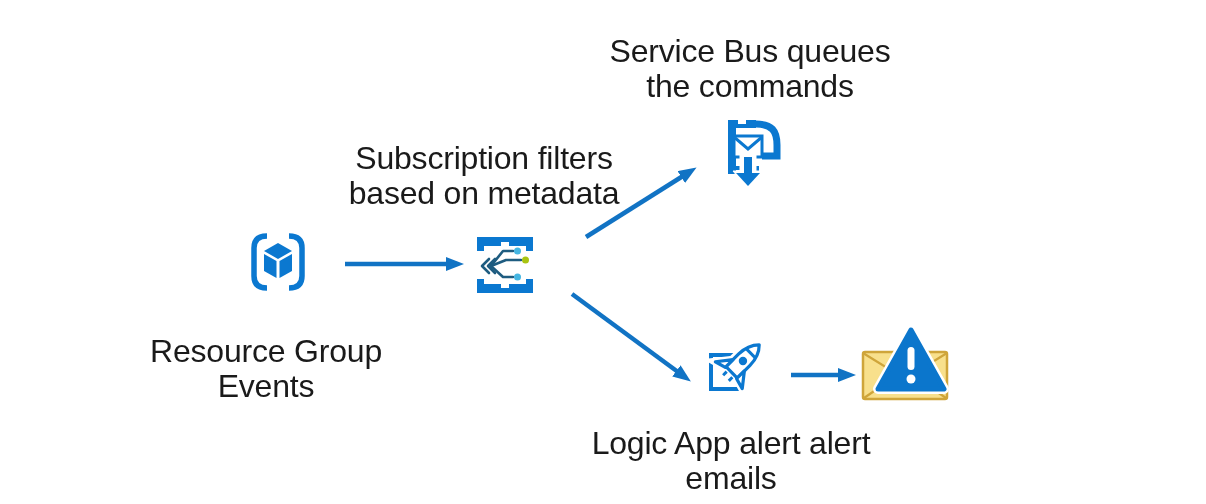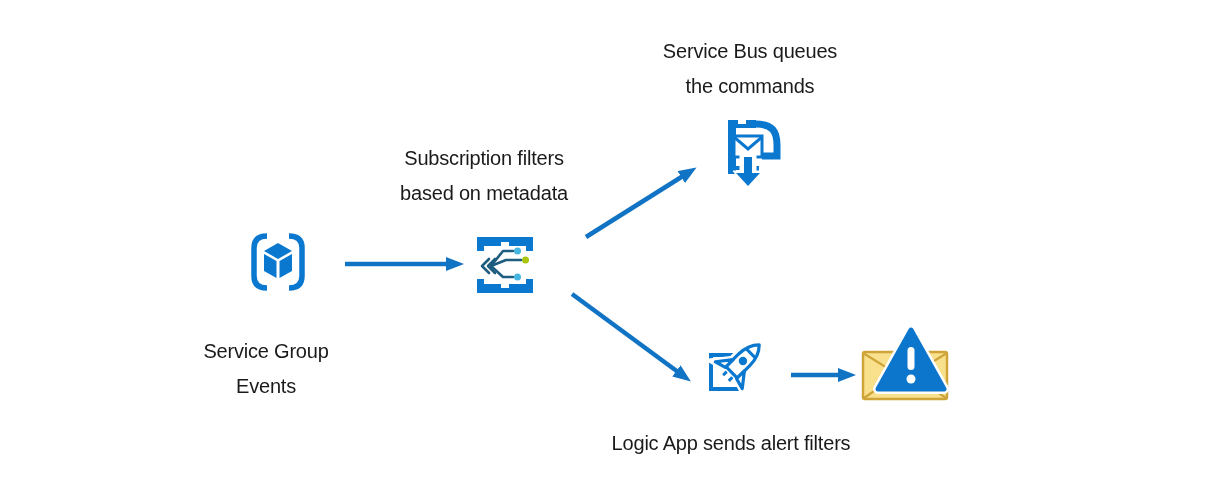--- a/index.html
+++ b/index.html
@@ -2,21 +2,21 @@
 <html style="--background: #ffffff; --icon-blue: #0b78d0; --arrow-blue: #1173c4; --branch-dark: #1e5c80; --dot-cyan: #45b6e2; --dot-green: #a9c411; --envelope-fill: #f8e08c; --envelope-stroke: #cfa53a; --alert-blue: #0b76cc; --text: #1a1a1a;"><head>
 <meta charset="utf-8">
 <style>
   html,body{margin:0;padding:0;}
   body{background:#fff;font-family:"Liberation Sans", sans-serif;}
   .canvas{position:relative;width:1206px;height:504px;background:var(--background,#fff);overflow:hidden;}
   .overlay{position:absolute;left:0;top:0;width:1206px;height:504px;}
   .icon{position:absolute;}
   .label{
     position:absolute;
-    font-size:20px;
+    font-size:32px;
     line-height:35px;
     text-align:center;
     white-space:pre-line;
     color:var(--text,#1a1a1a);
     letter-spacing:-0.2px;
   }
   
   .f-blue{fill:var(--icon-blue);}
   .s-blue{stroke:var(--icon-blue);fill:none;}
   .s-blue-wf{stroke:var(--icon-blue);fill:#fff;}
@@ -109,17 +109,17 @@
     <path class="tri-case" d="M58,7 L91,66 L25,66 Z"></path>
     <path class="tri" d="M58,7 L91,66 L25,66 Z"></path>
     <rect class="white" x="54.5" y="24" width="7" height="23" rx="3.5"></rect>
     <circle class="white" cx="58" cy="56" r="4.5"></circle>
   </svg>
 
   <div class="label" style="left:600px;top:34px;width:300px">Service Bus queues
 the commands</div>
   <div class="label" style="left:346px;top:141px;width:276px">Subscription filters
 based on metadata</div>
-  <div class="label" style="left:148px;top:334px;width:236px">Service Group
+  <div class="label" style="left:148px;top:334px;width:236px">Resource Group
 Events</div>
-  <div class="label" style="left:545px;top:426px;width:372px">Logic App sends alert filters</div>
+  <div class="label" style="left:545px;top:426px;width:372px">Logic App alert alert emails</div>
 
 </div>
 
 </body></html>

